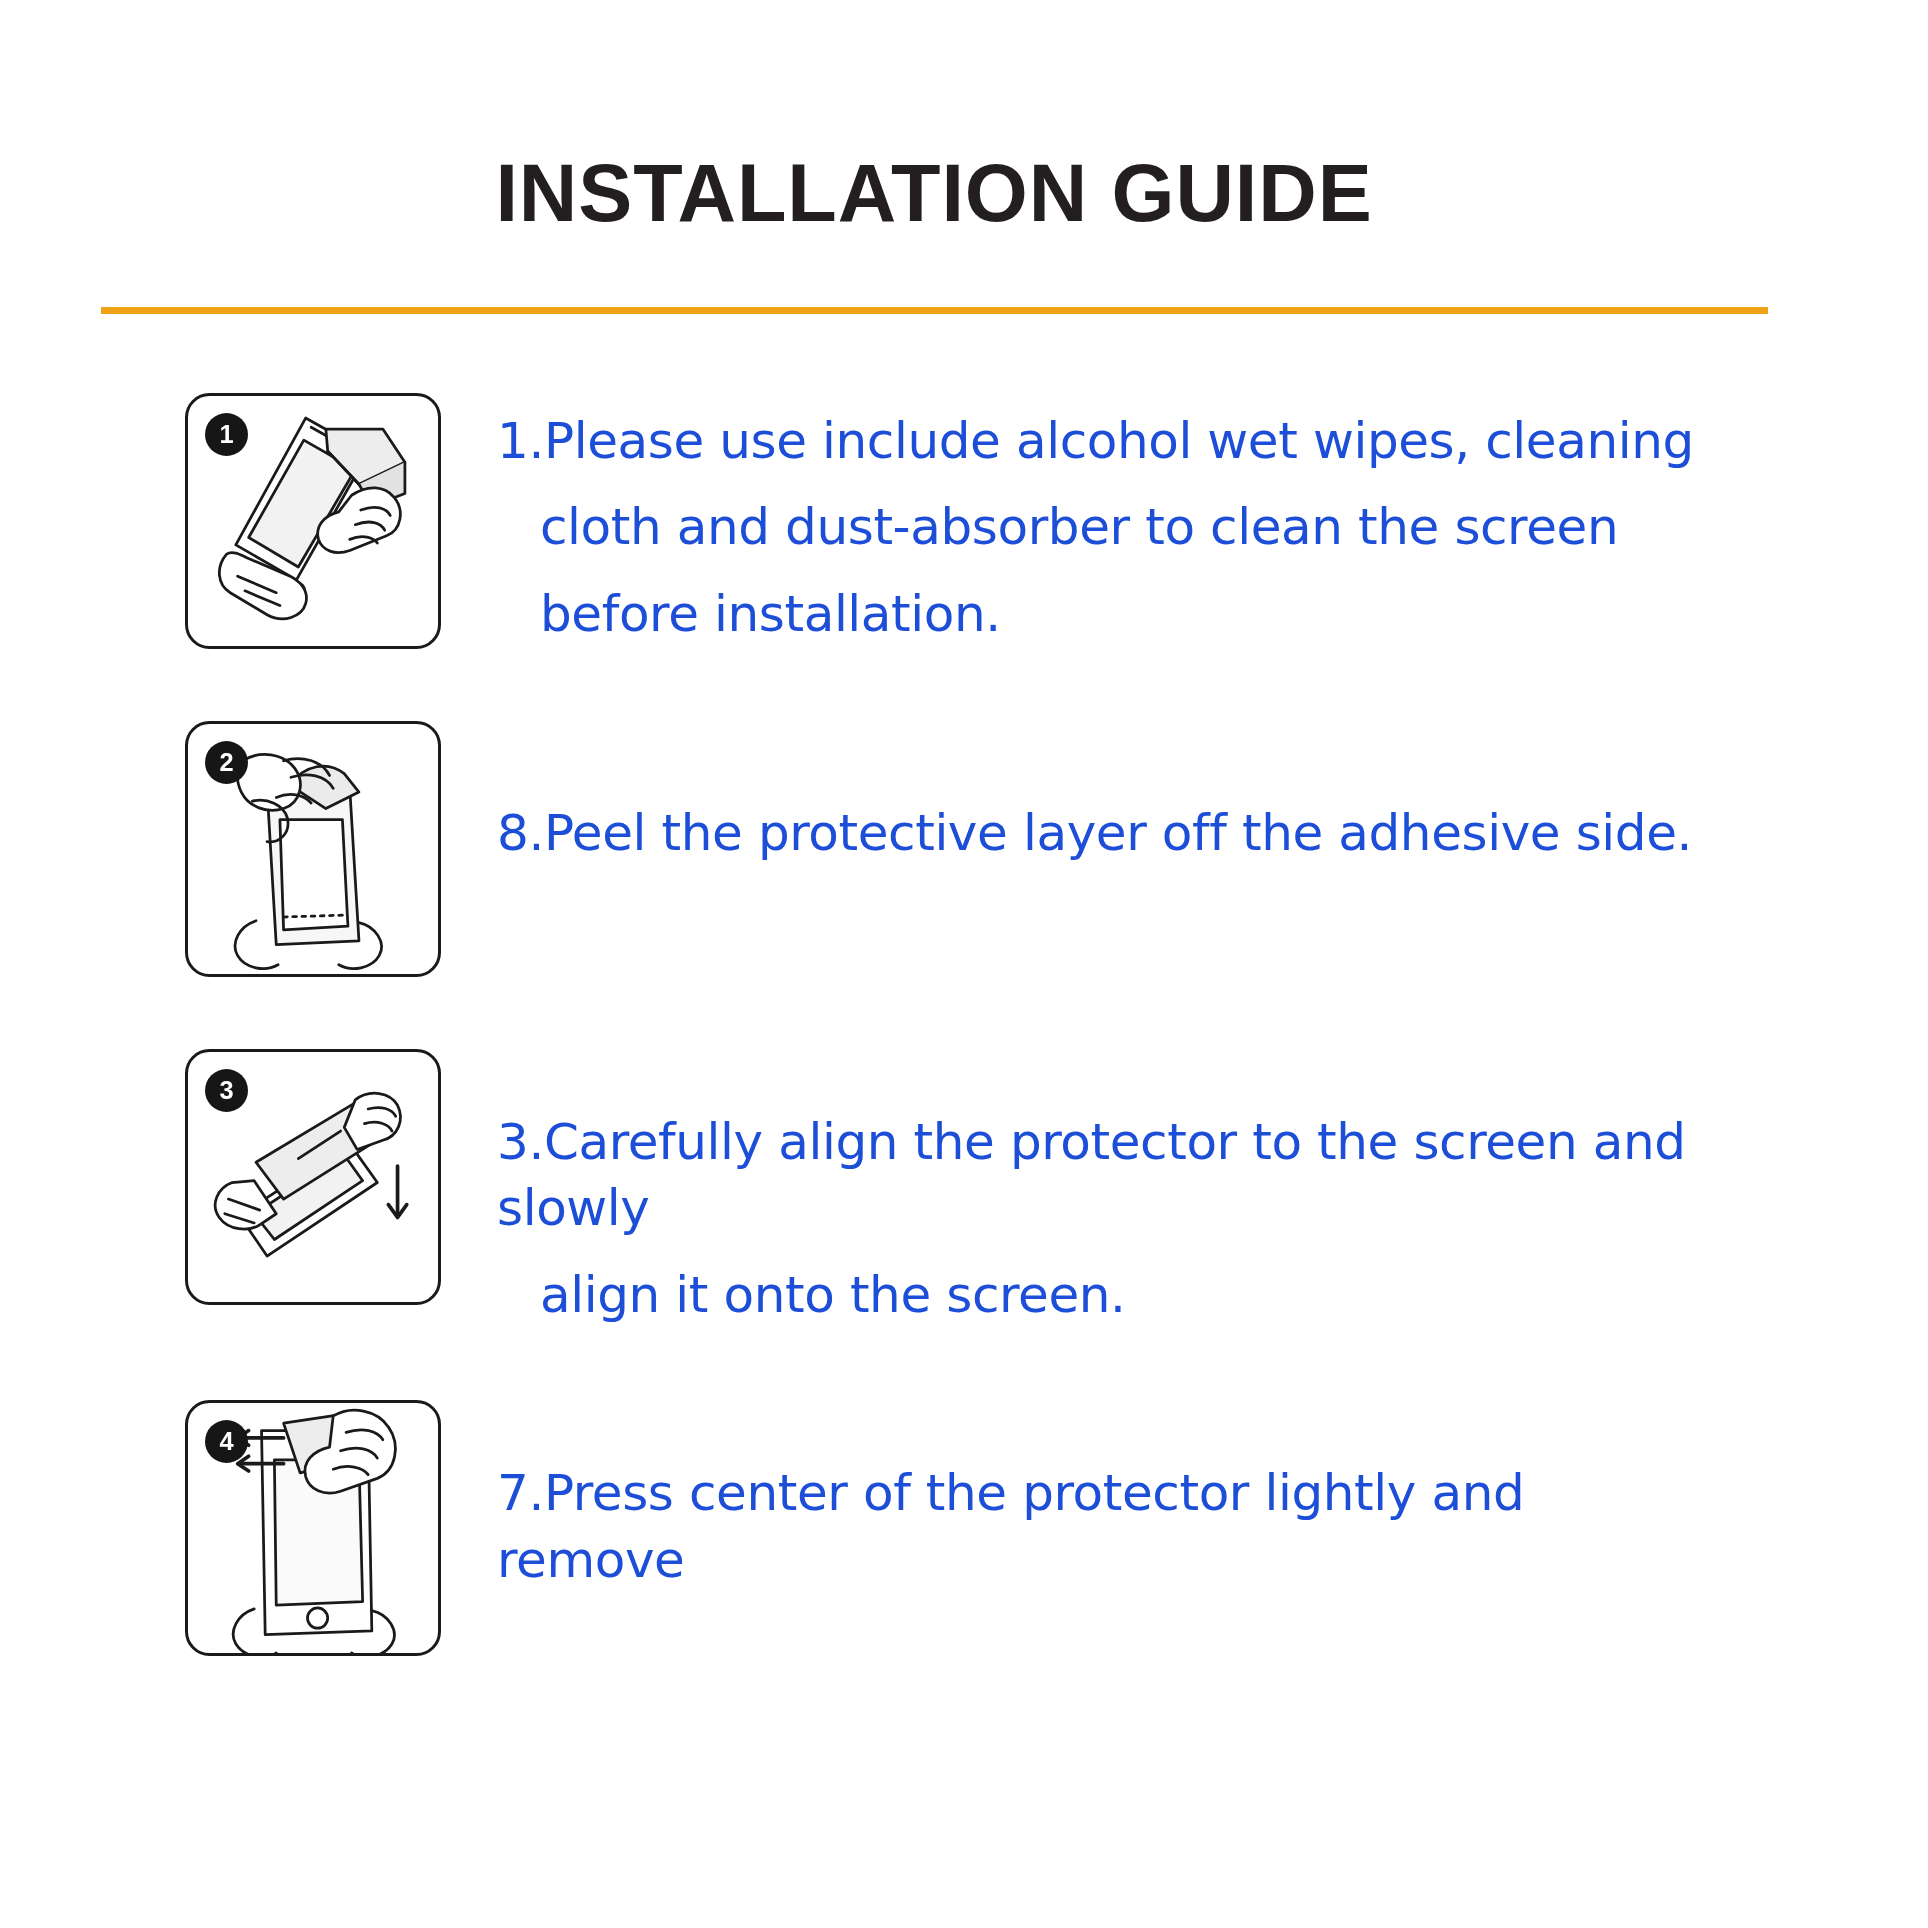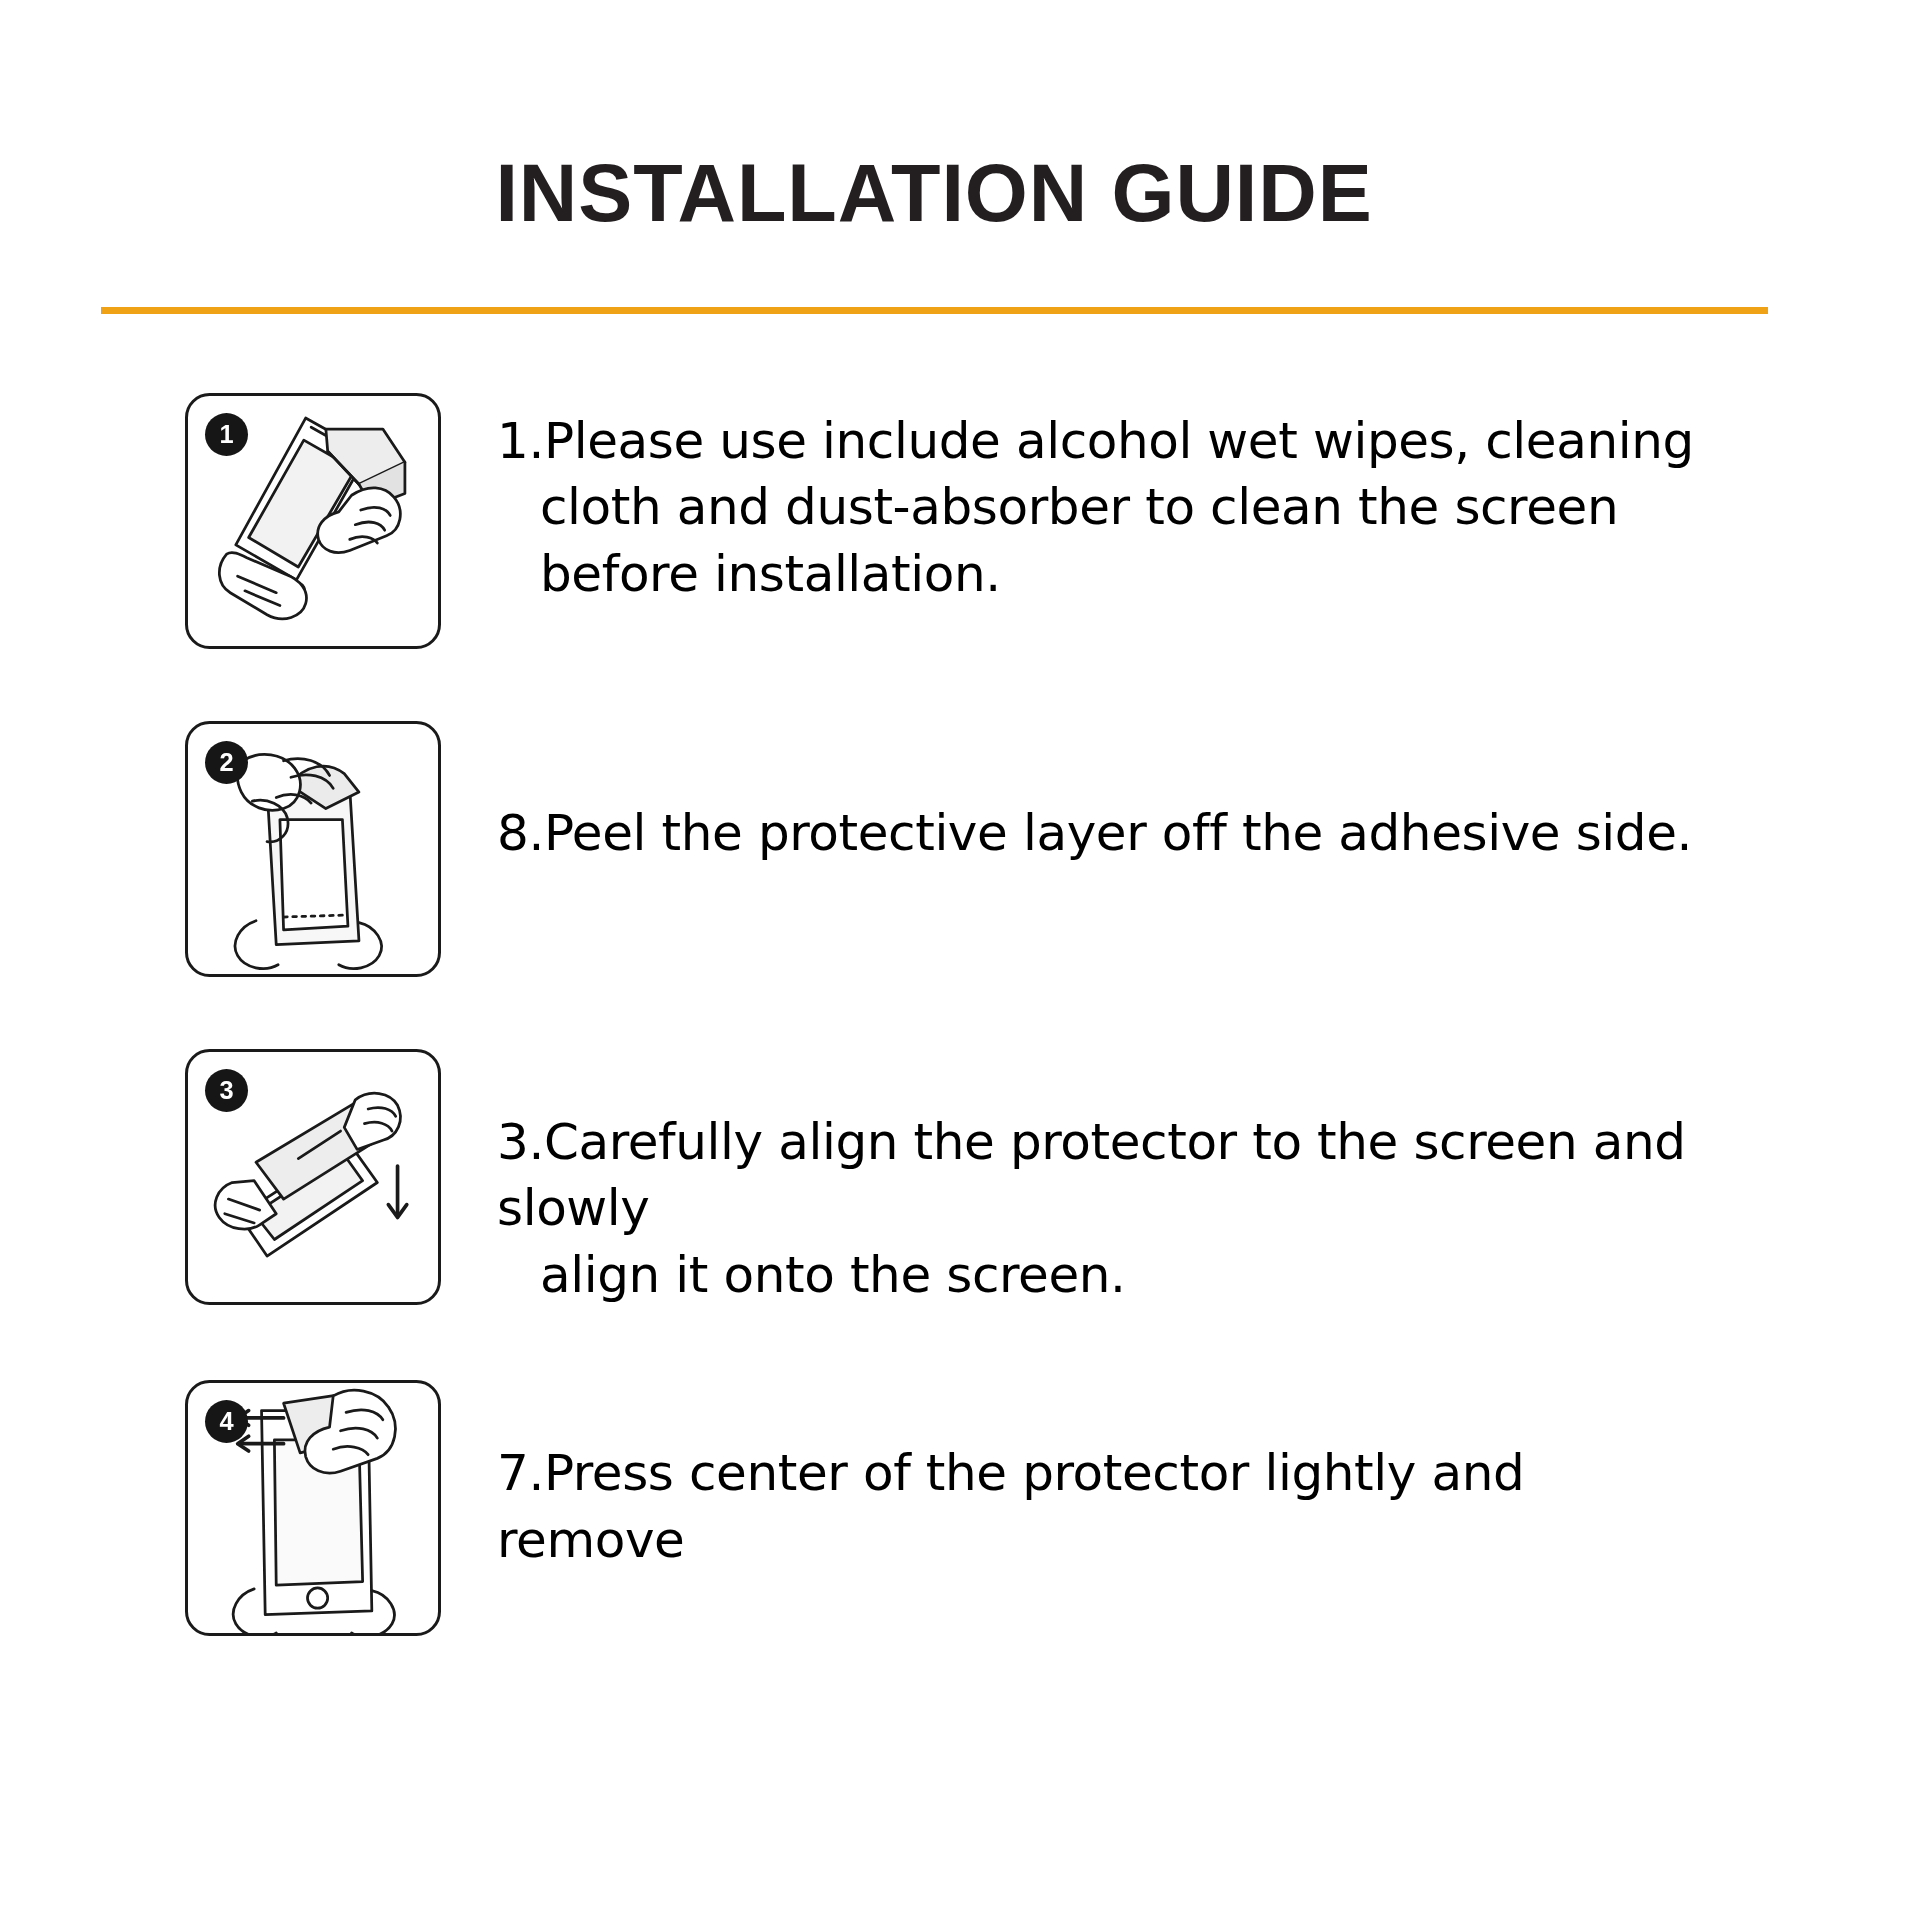--- a/index.html
+++ b/index.html
@@ -76,32 +76,32 @@
     font-weight: bold;
     display: flex;
     align-items: center;
     justify-content: center;
     z-index: 4;
     font-family: "Liberation Sans", sans-serif;
   }
   .step-text {
     font-size: 50px;
     line-height: 1.33;
-    color: #000000;
+    color: #1d4ed8;
     padding-left: 56px;
     padding-top: 19px;
     font-family: "DejaVu Sans", sans-serif;
     font-weight: 400;
     letter-spacing: -0.4px;
   }
   .step-1 .step-text { padding-top: 15px; }
   .step-2 .step-text { padding-top: 79px; }
   .step-3 .step-text { padding-top: 60px; }
   .step-4 .step-text { padding-top: 60px; }
-  .step-text .indent { display: block; padding-left: 43px; }
+  .step-text .indent { display: block; padding-left: 43px; margin-top: 20px; }
 </style>
 </head>
 <body>
 
 <div class="page">
 
   <h1 class="title">INSTALLATION GUIDE</h1>
   <div class="rule"></div>
 
   <div class="steps">

